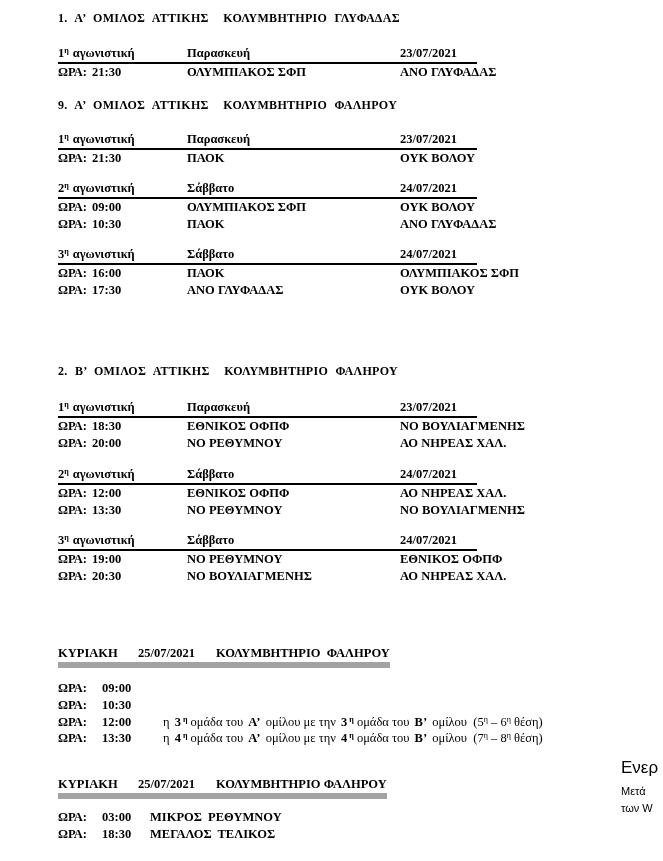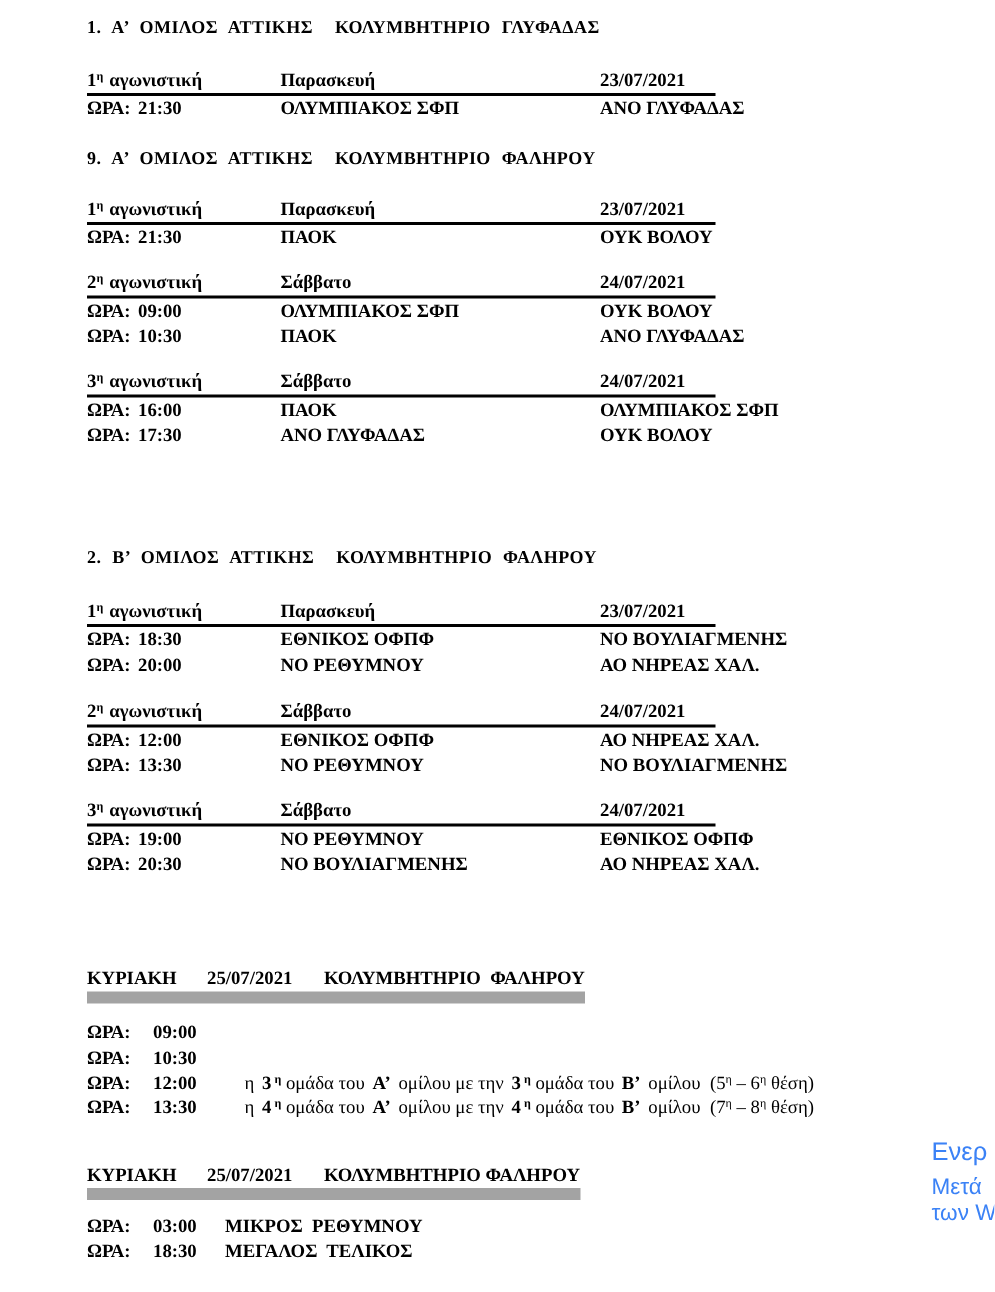--- a/index.html
+++ b/index.html
@@ -8,34 +8,34 @@
     font-family:"Liberation Serif","DejaVu Serif",serif;color:#000;
   }
   .abs{position:absolute;left:58px}
   .title{font-size:12px;font-weight:bold;letter-spacing:.3px;word-spacing:4px;white-space:pre}
   .grid3{display:grid;grid-template-columns:129px 213px 1fr;font-size:12.5px;font-weight:bold;white-space:pre}
   .rh{width:419px;border-bottom:2px solid #000;padding-bottom:2px;height:13px;line-height:13px}
   .m{height:17px;line-height:17px}
   sup{font-size:8px;vertical-align:4px;line-height:0;font-weight:bold}
   .lbl{margin-left:4px}
   .tm{margin-left:5px}
-  .sh{display:inline-block;border-bottom:8px solid #a3a3a3;padding-bottom:2px;
+  .sh{display:inline-block;border-bottom:6px solid #a3a3a3;padding-bottom:2px;
       font-size:12.5px;font-weight:bold;white-space:pre;line-height:13px;height:13px}
   .sh .d1{display:inline-block;width:80px}
   .sh .d2{display:inline-block;width:78px}
   .xr{display:grid;grid-template-columns:44px 61px 1fr;font-size:12.5px;font-weight:bold;
       height:16.8px;line-height:16.8px;white-space:pre}
   .xr .rg{font-weight:normal}
   .xr b{margin:0 2px}
   .fr{display:grid;grid-template-columns:44px 48px 1fr;font-size:12.5px;font-weight:bold;
       height:17px;line-height:17px;white-space:pre;word-spacing:3px}
   .wm{position:absolute;left:621px;top:757px;width:42px;overflow:hidden;
-      font-family:"Liberation Sans","DejaVu Sans",sans-serif;color:#3b82f6;white-space:nowrap}
+      font-family:"Liberation Sans","DejaVu Sans",sans-serif;color:#000000;white-space:nowrap}
   .wm1{font-size:17px;line-height:22px;margin-bottom:4px}
-  .wm2{font-size:15px;line-height:17px}
+  .wm2{font-size:11px;line-height:17px}
 </style>
 </head>
 <body>
 
 <div class="abs title" style="top:11px">1. Α’ ΟΜΙΛΟΣ ΑΤΤΙΚΗΣ  ΚΟΛΥΜΒΗΤΗΡΙΟ ΓΛΥΦΑΔΑΣ</div>
 
 <div class="abs" style="top:47px">
   <div class="grid3 rh">
     <span><span>1</span><sup>η</sup><span class="lbl">αγωνιστική</span></span>
     <span>Παρασκευή</span>

